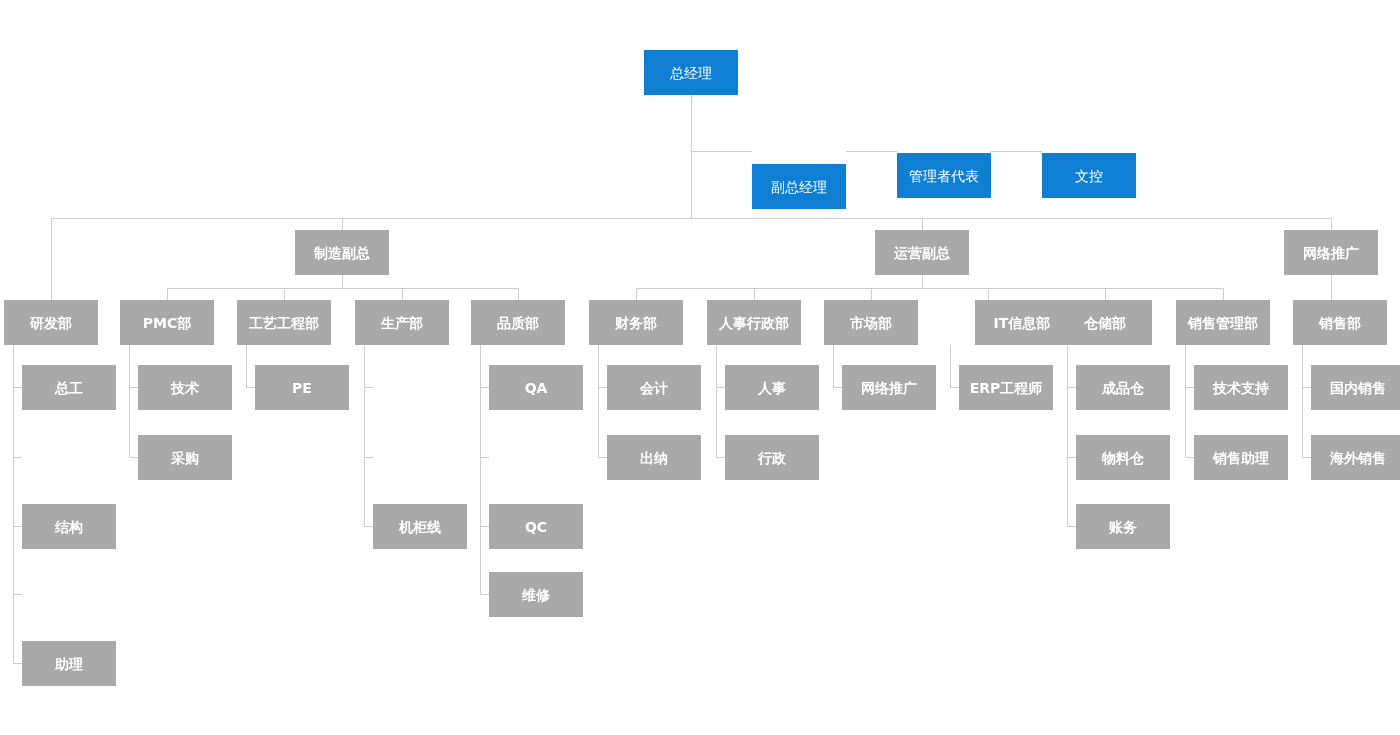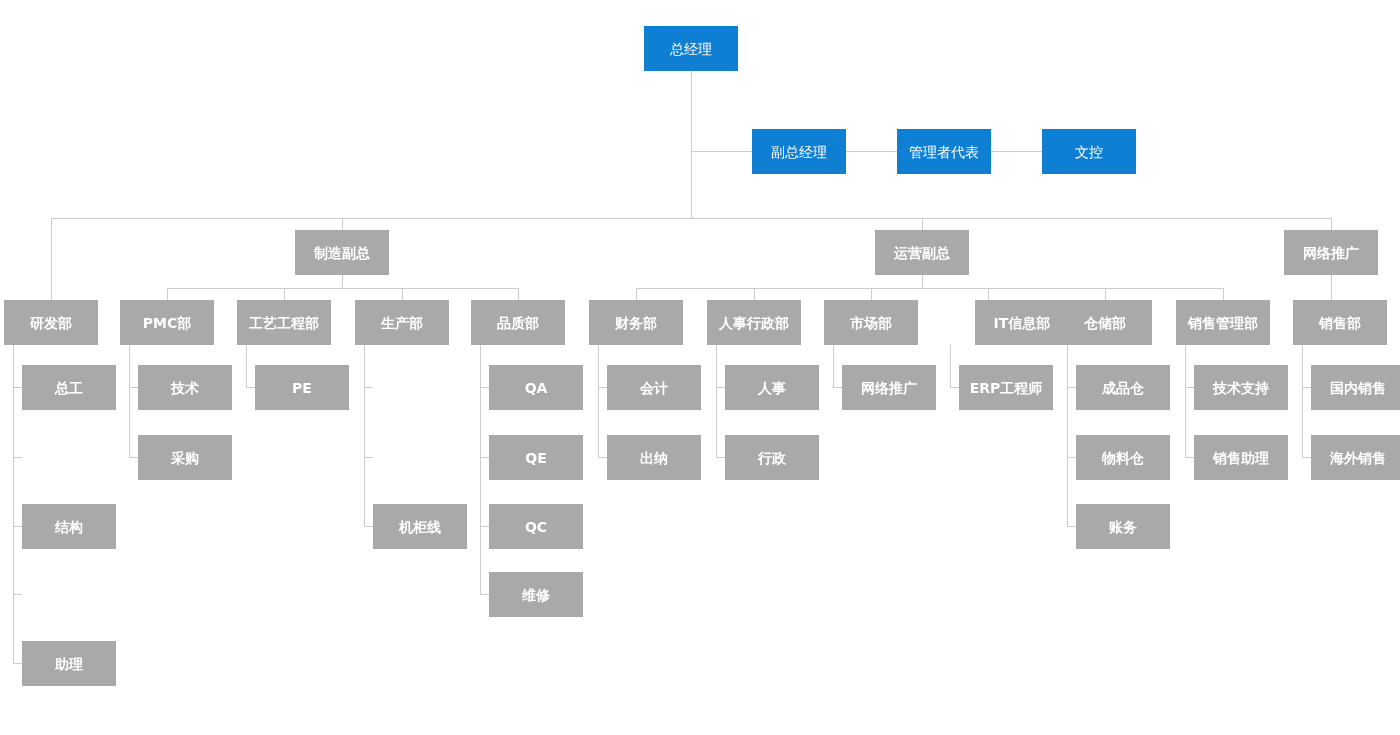--- a/index.html
+++ b/index.html
@@ -18,34 +18,34 @@
   .connectors{position:absolute;left:0;top:0;width:1400px;height:735px;}
   .connectors path{stroke:var(--line);stroke-width:1;fill:none;}
   .node{
     position:absolute;
     width:94px;height:45px;
     display:flex;align-items:center;justify-content:center;
     color:#ffffff;font-size:14px;line-height:1;
     text-align:center;white-space:nowrap;
     box-sizing:border-box;
   }
-  .blue{background:var(--primary);}
+  .blue{background:var(--primary);margin-top:24px;}
   .gray{background:var(--node);font-weight:bold;}
 </style>
 </head>
 <body>
 
 <div id="stage">
 
   <svg class="connectors" width="1400" height="735" viewBox="0 0 1400 735">
     <path d="M691.5 71 V218.5 M691.5 151.5 H752 M846 151.5 H897 M991 151.5 H1042 M51.5 218.5 H1331.5 M51.5 218.5 V300 M342.5 218.5 V230 M922.5 218.5 V230 M1331.5 218.5 V230 M342.5 274 V288.5 M167.5 288.5 H518.5 M167.5 288.5 V300 M284.5 288.5 V300 M402.5 288.5 V300 M518.5 288.5 V300 M922.5 274 V288.5 M636.5 288.5 H1223.5 M636.5 288.5 V300 M754.5 288.5 V300 M871.5 288.5 V300 M988.5 288.5 V300 M1105.5 288.5 V300 M1223.5 288.5 V300 M1331.5 274 V300 M13.5 345 V663.5 M13.5 387.5 H22 M13.5 457.5 H22 M13.5 526.5 H22 M13.5 594.5 H22 M13.5 663.5 H22 M129.5 345 V457.5 M129.5 387.5 H138 M129.5 457.5 H138 M246.5 345 V387.5 M246.5 387.5 H255 M364.5 345 V526.5 M364.5 387.5 H373 M364.5 457.5 H373 M364.5 526.5 H373 M480.5 345 V594.5 M480.5 387.5 H489 M480.5 457.5 H489 M480.5 526.5 H489 M480.5 594.5 H489 M598.5 345 V457.5 M598.5 387.5 H607 M598.5 457.5 H607 M716.5 345 V457.5 M716.5 387.5 H725 M716.5 457.5 H725 M833.5 345 V387.5 M833.5 387.5 H842 M950.5 345 V387.5 M950.5 387.5 H959 M1067.5 345 V526.5 M1067.5 387.5 H1076 M1067.5 457.5 H1076 M1067.5 526.5 H1076 M1185.5 345 V457.5 M1185.5 387.5 H1194 M1185.5 457.5 H1194 M1302.5 345 V457.5 M1302.5 387.5 H1311 M1302.5 457.5 H1311"></path>
   </svg>
 
   <div class="node blue" style="left:644px;top:26px">总经理</div>
-  <div class="node blue" style="left:752px;top:129px">副总经理</div>
+  <div class="node blue" style="left:752px;top:140px">副总经理</div>
   <div class="node blue" style="left:897px;top:129px">管理者代表</div>
   <div class="node blue" style="left:1042px;top:129px">文控</div>
 
   <div class="node gray" style="left:295px;top:230px">制造副总</div>
   <div class="node gray" style="left:875px;top:230px">运营副总</div>
   <div class="node gray" style="left:1284px;top:230px">网络推广</div>
 
   <div class="node gray" style="left:4px;top:300px">研发部</div>
   <div class="node gray" style="left:120px;top:300px">PMC部</div>
   <div class="node gray" style="left:237px;top:300px">工艺工程部</div>
@@ -64,21 +64,20 @@
   <div class="node gray" style="left:22px;top:641px">助理</div>
 
   <div class="node gray" style="left:138px;top:365px">技术</div>
   <div class="node gray" style="left:138px;top:435px">采购</div>
 
   <div class="node gray" style="left:255px;top:365px">PE</div>
 
   <div class="node gray" style="left:373px;top:504px">机柜线</div>
 
   <div class="node gray" style="left:489px;top:365px">QA</div>
-  <div class="node gray" style="left:489px;top:435px">QE</div>
   <div class="node gray" style="left:489px;top:504px">QC</div>
   <div class="node gray" style="left:489px;top:572px">维修</div>
 
   <div class="node gray" style="left:607px;top:365px">会计</div>
   <div class="node gray" style="left:607px;top:435px">出纳</div>
 
   <div class="node gray" style="left:725px;top:365px">人事</div>
   <div class="node gray" style="left:725px;top:435px">行政</div>
 
   <div class="node gray" style="left:959px;top:365px">ERP工程师</div>

